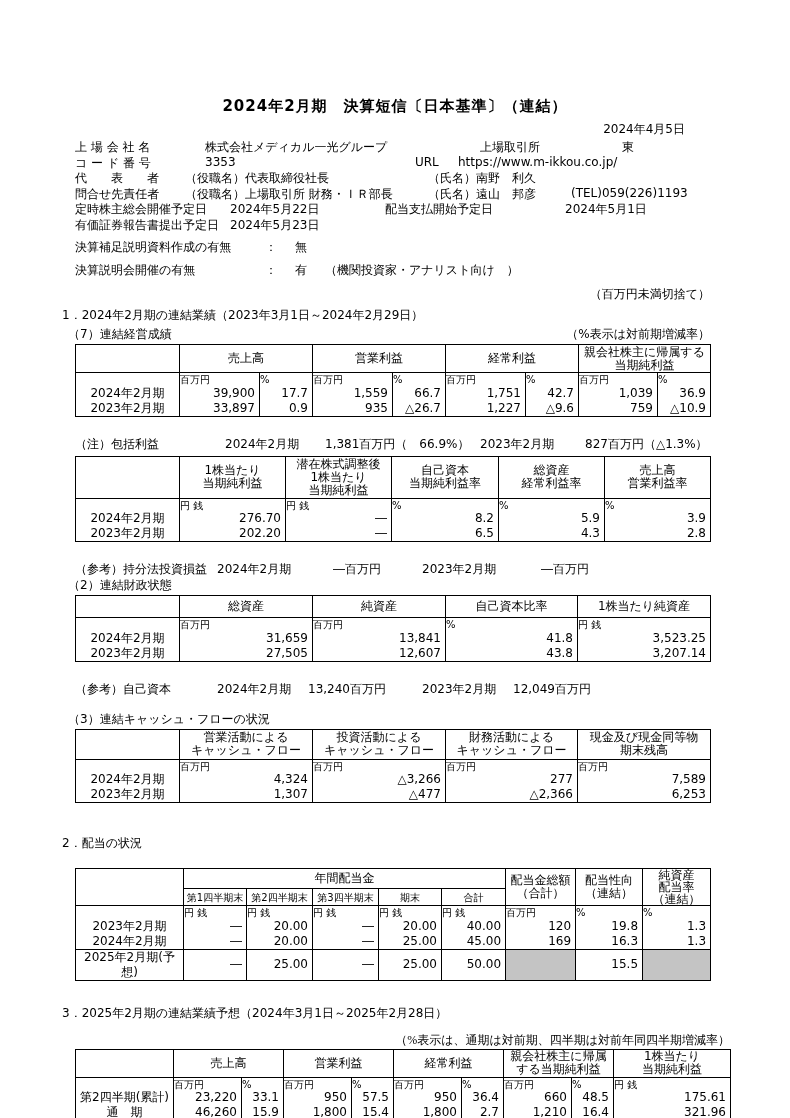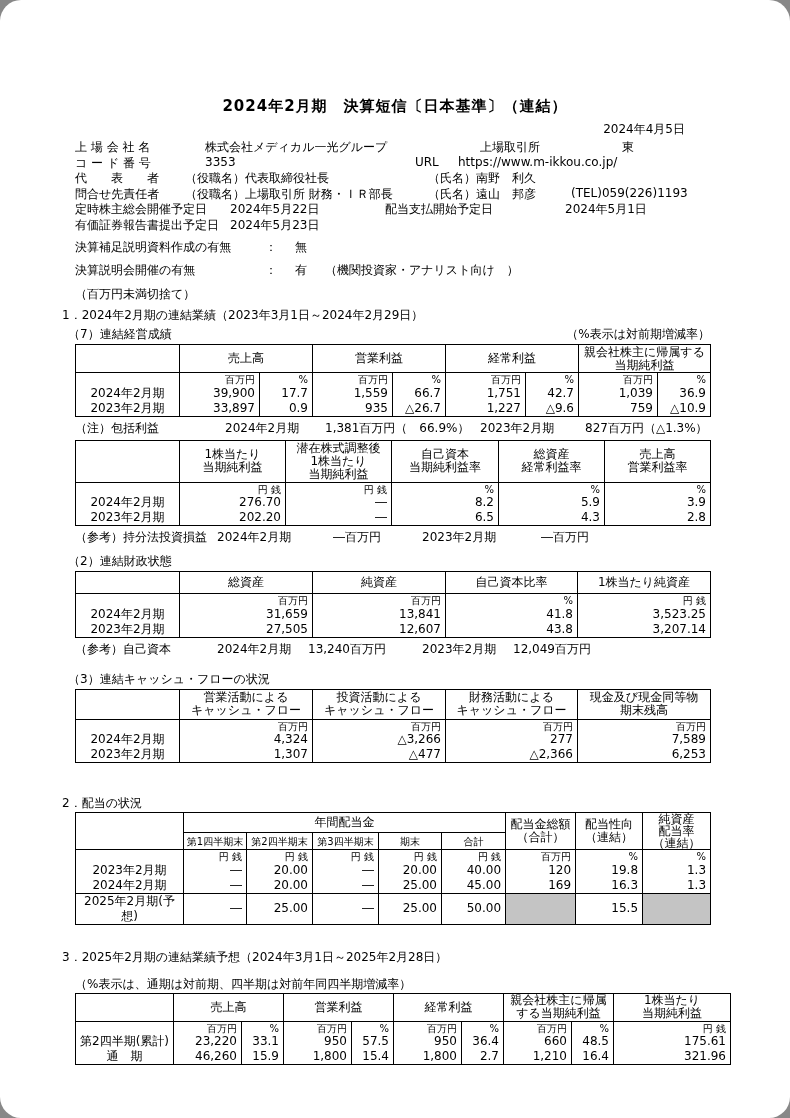--- a/index.html
+++ b/index.html
@@ -5,37 +5,36 @@
   * { box-sizing: border-box; margin: 0; padding: 0; }
   html, body { background: #888; }
   .page {
     position: relative;
     width: 790px; height: 1118px;
     margin: 0 auto;
     background: var(--background, #fff);
     color: var(--text, #000);
     font-family: "DejaVu Sans", "Liberation Sans", sans-serif;
     overflow: hidden;
-    border-radius: 21px;
   }
   .title {
     padding-top: 97px;
     text-align: center;
     font-size: 15px;
     font-weight: bold;
     letter-spacing: 1px;
   }
   .content { margin-left: 75px; width: 635px; font-size: 12px; }
   .content-wide { margin-left: 75px; width: 655px; font-size: 12px; }
   .date-row { margin-top: 5px; text-align: right; padding-right: 25px; height: 16px; }
   .info-block { margin-top: 2px; }
   .irow { position: relative; height: 15.5px; }
   .irow span { position: absolute; top: 0; white-space: pre; }
   .gap { margin-top: 7px; }
-  .right-note { text-align: left; height: 15px; }
+  .right-note { text-align: right; height: 15px; font-family: Liberation Serif, serif; }
   .rounding-note { margin-top: 9px; }
   .sec-heading { margin-left: -13px; margin-top: 6px; height: 17px; }
   .sub-heading { margin-left: -7px; }
   .subrow { display: flex; justify-content: space-between; margin-top: 2px; height: 16px; }
   .fin-table {
     border-collapse: collapse; table-layout: fixed;
     font-size: 12px; margin-top: 2px; width: 635px;
     border: 1px solid var(--grid, #000);
   }
   .fin-table.wide { width: 655px; }
@@ -43,27 +42,27 @@
     border-left: 1px solid var(--grid, #000);
     border-right: 1px solid var(--grid, #000);
     padding: 0; font-weight: normal; overflow: hidden;
   }
   .ghead th, .ghead td {
     border-bottom: 1px solid var(--grid, #000);
     text-align: center; vertical-align: middle;
     line-height: 13px;
   }
   .ghead.sub th { font-size: 10px; }
-  .units td { text-align: right; font-size: 10px; padding: 1px 4px 0 0; height: 13px; line-height: 11px; }
+  .units td { text-align: left; font-size: 10px; padding: 1px 4px 0 0; height: 13px; line-height: 11px; }
   .data td { text-align: right; padding: 0 4px 0 0; height: 15px; line-height: 15px; }
   .data td.rlabel { text-align: center; padding: 0; }
   .fcast td { border-top: 1px solid var(--grid, #000); }
   .shaded { background: var(--shaded-cell, #c4c4c4); }
   .pre { white-space: pre-line; }
-  .note-line { position: relative; height: 16px; margin-top: 3px; }
+  .note-line { position: relative; height: 16px; margin-top: 19px; }
   .note-line span { position: absolute; top: 0; white-space: pre; }
 </style>
 </head>
 <body>
 
 <div class="page">
 
   <div class="title">2024年2月期　決算短信〔日本基準〕（連結）</div>
 
   <div class="content">
@@ -242,21 +241,21 @@
       </table>
 
     <div class="note-line">
       <span style="left:0">（参考）持分法投資損益</span>
       <span style="left:142px">2024年2月期</span>
       <span style="left:258px">―百万円</span>
       <span style="left:347px">2023年2月期</span>
       <span style="left:466px">―百万円</span>
     </div>
 
-    <div class="sub-heading" style="margin-top:8px;height:16px">（2）連結財政状態</div>
+    <div class="sub-heading" style="height:16px">（2）連結財政状態</div>
 
     <table class="fin-table">
       <colgroup>
         <col style="width:104px">
           <col style="width:133px">
           <col style="width:133px">
         <col style="width:132px">
           <col style="width:133px">
       </colgroup>
       <tbody>
@@ -340,21 +339,21 @@
         <td>1,307</td>
         <td>△477</td>
         <td>△2,366</td>
         <td>6,253</td>
       </tr>
     </tbody>
       </table>
 
     <div class="sec-heading" style="margin-top:32px">2．配当の状況</div>
 
-    <table class="fin-table" style="margin-top:0">
+    <table class="fin-table" style="margin-top:16px">
       <colgroup>
         <col style="width:108px">
           <col style="width:63px">
           <col style="width:66px">
           <col style="width:66px">
         <col style="width:63px">
           <col style="width:64px">
           <col style="width:70px">
           <col style="width:67px">
           <col style="width:68px">

